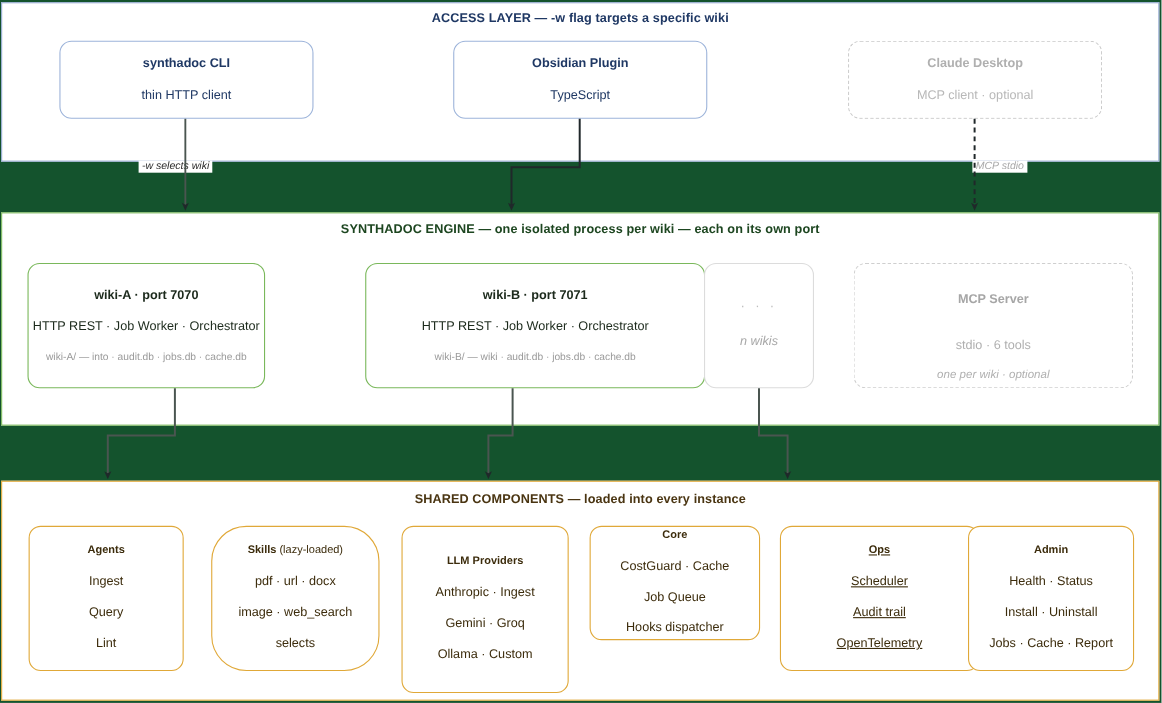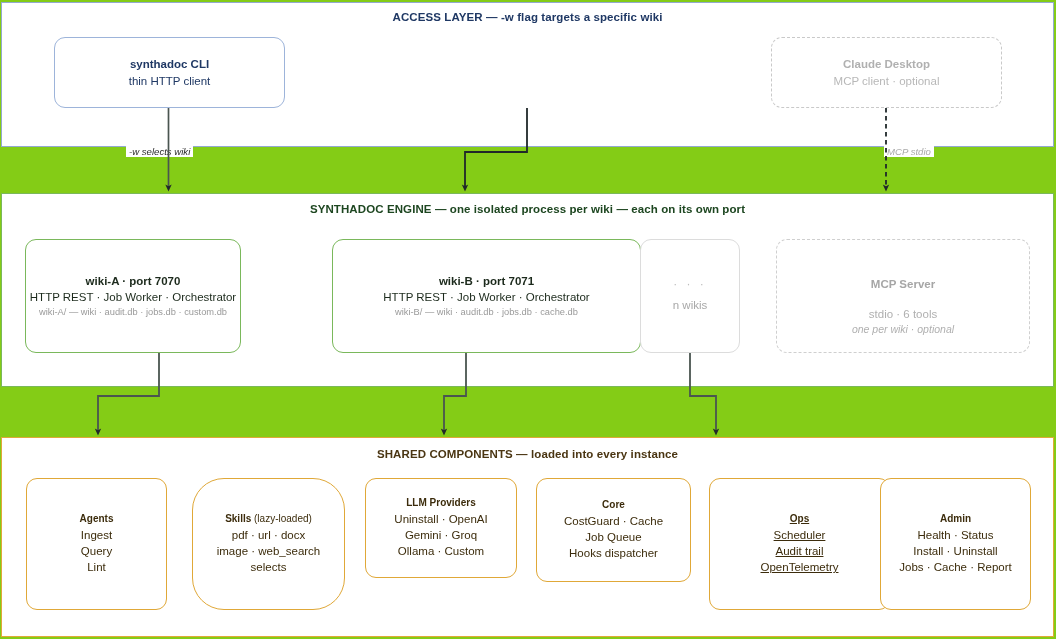--- a/index.html
+++ b/index.html
@@ -5,21 +5,21 @@
 <style>
   html,body{margin:0;padding:0;background:#ffffff;}
   body{
     font-family:"Liberation Sans","DejaVu Sans",sans-serif;
     -webkit-font-smoothing:antialiased;
   }
   #canvas{
     position:relative;
     width:1056px;
     height:639px;
-    background:#84cc16;
+    background:#14532d;
     overflow:hidden;
   }
 
   
   .layer{
     position:absolute;
     box-sizing:border-box;
     background:#ffffff;
   }
   .layer-title{
@@ -55,20 +55,21 @@
     position:absolute;
     box-sizing:border-box;
     display:flex;
     flex-direction:column;
     align-items:center;
     justify-content:center;
     background:#ffffff;
     border-radius:11px;
     text-align:center;
     line-height:1.42;
+    gap:12px;
   }
   .node .t1{ font-weight:bold; font-size:11.5px; }
   .node .t2{ font-size:11.5px; }
   .node .t3{ font-size:9.3px; }
 
   
   .node.blue{
     border:1.4px solid #9db4da;
     color:#1f3864;
   }
@@ -100,21 +101,21 @@
   
   .node.amber{
     border:1.4px solid #e0a838;
     color:#3c2c0c;
   }
   .node.amber .t1{ font-size:10px; }
   .node.amber .t2{ font-size:11.5px; }
   .node.amber .sub{ font-weight:normal; }
 
   .dots{ font-size:12px; letter-spacing:3px; color:#bdbdbd; line-height:1; margin-bottom:7px;}
-  .ital{ }
+  .ital{ font-style:italic; }
 
   
   .edge-label{
     position:absolute;
     font-size:9.6px;
     font-style:italic;
     white-space:nowrap;
     background:#ffffff;
     padding:0 3px;
   }
@@ -136,37 +137,41 @@
 
   <div class="layer" id="access-layer">
     <div class="layer-title">ACCESS LAYER — -w flag targets a specific wiki</div>
   </div>
 
   <div class="node blue" style="left:54px;top:37px;width:231px;height:71px;">
     <div class="t1">synthadoc CLI</div>
     <div class="t2">thin HTTP client</div>
   </div>
 
+  <div class="node blue" style="left:412px;top:37px;width:231px;height:71px;">
+    <div class="t1">Obsidian Plugin</div>
+    <div class="t2">TypeScript</div>
+  </div>
 
   <div class="node ghost" style="left:771px;top:37px;width:231px;height:71px;">
     <div class="t1">Claude Desktop</div>
     <div class="t2">MCP client · optional</div>
   </div>
 
   <div class="edge-label dark" style="left:126px;top:146px;">-w selects wiki</div>
   <div class="edge-label grey" style="left:858px;top:146px;margin-left:26px;">MCP stdio</div>
 
   <div class="layer" id="engine-layer">
     <div class="layer-title">SYNTHADOC ENGINE — one isolated process per wiki — each on its own port</div>
   </div>
 
   <div class="node green" style="left:25px;top:239px;width:216px;height:114px;">
     <div class="t1">wiki-A · port 7070</div>
     <div class="t2">HTTP REST · Job Worker · Orchestrator</div>
-    <div class="t3">wiki-A/ — wiki · audit.db · jobs.db · custom.db</div>
+    <div class="t3">wiki-A/ — into · audit.db · jobs.db · cache.db</div>
   </div>
 
   <div class="node green" style="left:332px;top:239px;width:309px;height:114px;">
     <div class="t1">wiki-B · port 7071</div>
     <div class="t2">HTTP REST · Job Worker · Orchestrator</div>
     <div class="t3">wiki-B/ — wiki · audit.db · jobs.db · cache.db</div>
   </div>
 
   <div class="node greyline" style="left:640px;top:239px;width:100px;height:114px;">
     <div class="dots">· · ·</div>
@@ -194,25 +199,25 @@
 
   <div class="node amber" style="left:192px;top:478px;width:153px;height:132px;border-radius:32px;">
     <div class="t1">
       <span>Skills</span><span class="sub"> (lazy-loaded)</span>
     </div>
     <div class="t2">pdf · url · docx</div>
     <div class="t2">image · web_search</div>
     <div class="t2">selects</div>
   </div>
 
-  <div class="node amber" style="left:365px;top:478px;width:152px;height:100px;">
+  <div class="node amber" style="left:365px;top:478px;width:152px;height:152px;">
     <div class="t1">
       <span>LLM Providers</span><span class="sub"></span>
     </div>
-    <div class="t2">Uninstall · OpenAI</div>
+    <div class="t2">Anthropic · Ingest</div>
     <div class="t2">Gemini · Groq</div>
     <div class="t2">Ollama · Custom</div>
   </div>
 
   <div class="node amber" style="left:536px;top:478px;width:155px;height:104px;">
     <div class="t1">
       <span>Core</span><span class="sub"></span>
     </div>
     <div class="t2">CostGuard · Cache</div>
     <div class="t2">Job Queue</div>

